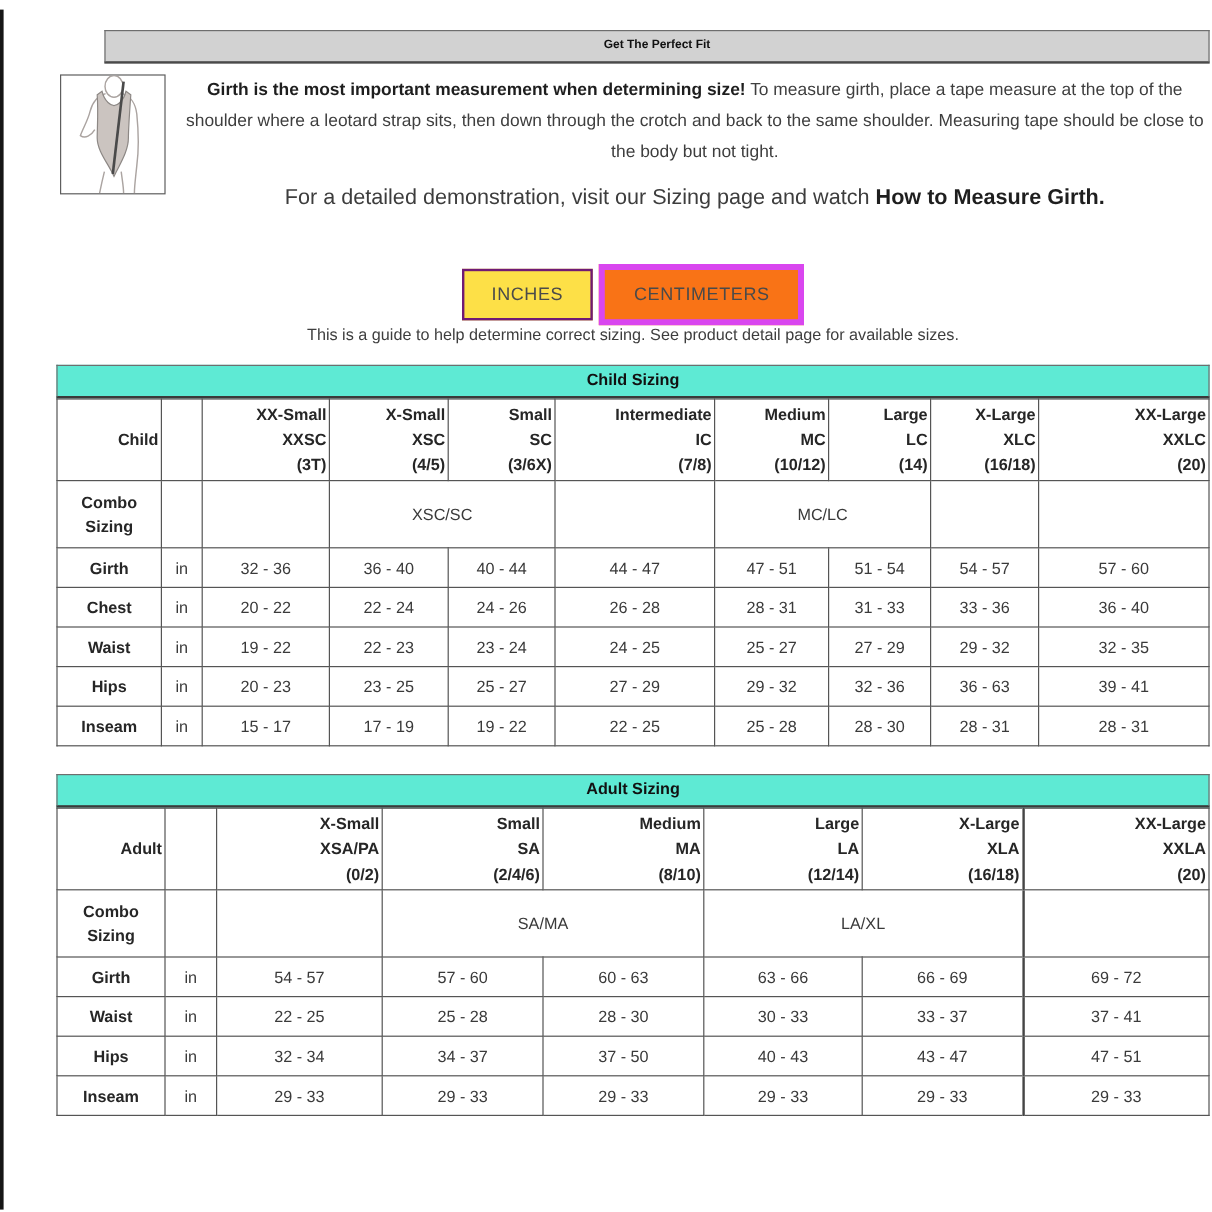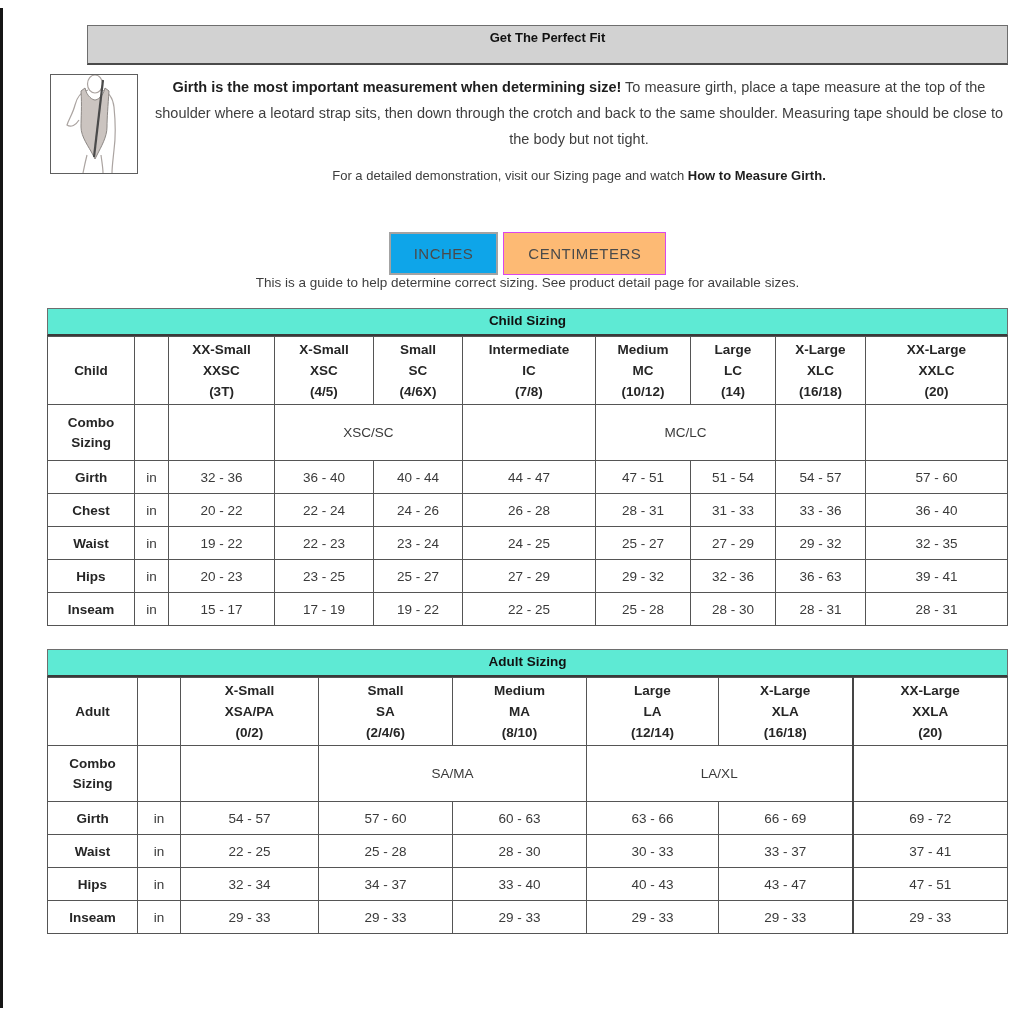--- a/index.html
+++ b/index.html
@@ -5,57 +5,57 @@
   * { box-sizing: border-box; margin: 0; padding: 0; }
   html, body { background: #ffffff; }
   body {
     width: 1010px; height: 1010px; position: relative; overflow: hidden;
     font-family: "Liberation Sans", sans-serif; color: #3d3d3d;
   }
   .edge-line { position: absolute; left: 0; top: 8px; width: 3px; height: 1000px; background: #161616; }
   .content { margin-left: 47px; width: 961px; }
 
   .title-bar {
-    margin-top: 25px; height: 40px; background: #d2d2d2;
+    margin-top: 25px; height: 28px; background: #d2d2d2;
     border: 1px solid #6e6e6e; border-bottom: 2px solid #4a4a4a;
     text-align: center; line-height: 24px;
-    font-weight: bold; font-size: 13px; color: #111; margin-left: 40px;
+    font-weight: bold; font-size: 10px; color: #111; margin-left: 40px;
   }
 
   .intro { margin-top: 9px; display: flex; }
   .figure-box { flex: 0 0 auto; width: 88px; height: 100px; border: 1px solid #5e5e5e; margin-left: 3px; background: #fff; }
   .intro-right { flex: 1; text-align: center; padding-left: 12px; }
   .intro-para { font-size: 14.5px; line-height: 26px; color: #3e3e3e; }
   .intro-para b, .demo-line b { color: #1e1e1e; }
-  .demo-line { margin-top: 11px; font-size: 13px; line-height: 26px; }
+  .demo-line { margin-top: 11px; font-size: 18px; line-height: 26px; }
 
   .toggle-row { margin-top: 43px; text-align: center; }
   button.unit-btn {
     font-family: "Liberation Sans", sans-serif; font-size: 15px; color: #4a4a4a;
     letter-spacing: 0.5px; cursor: pointer; vertical-align: middle;
   }
-  .unit-btn.selected { background: #0ea5e9; border: 2px solid #a3a3a3; padding: 11px 23px; }
-  .unit-btn.unselected { background: #fdba74; border: 1px solid #d946ef; padding: 12px 24px; margin-left: 5px; }
+  .unit-btn.selected { background: #fde047; border: 2px solid #701a75; padding: 11px 23px; }
+  .unit-btn.unselected { background: #f97316; border: 5px solid #d946ef; padding: 12px 24px; margin-left: 5px; }
 
   .guide-note { text-align: center; font-size: 13.5px; color: #3e3e3e; }
 
   .table-wrap { margin-top: 18px; }
   .table-wrap.adult { margin-top: 23px; border-radius: 13px; }
   .table-title {
     height: 28px; line-height: 24px; background: #5eead4;
     border: 1px solid #6e6e6e; border-bottom: 2px solid #3a3a3a;
     text-align: center; font-weight: bold; font-size: 13.5px; color: #111;
   }
   table.size-table { border-collapse: collapse; table-layout: fixed; width: 100%; }
   .size-table th, .size-table td {
     border: 1px solid #555; text-align: center; vertical-align: middle;
     font-size: 13.5px; color: #3a3a3a; padding: 2px; overflow: hidden;
   }
   .size-table th { font-weight: bold; color: #262626; }
-  .header-row th { height: 59px; }
+  .header-row th { height: 59px; text-align: right; }
   .header-row .col-head div { line-height: 21px; }
   .combo-row th, .combo-row td { height: 56px; font-weight: normal; }
   .combo-row .row-label { font-weight: bold; line-height: 20px; padding: 0 10px; }
   .data-row th, .data-row td { height: 33px; }
   .adult .size-table tr > *:last-child { border-left: 2px solid #454545; }
   svg .sketch { fill: none; stroke: #aba4a1; stroke-width: 1.2; }
 </style>
 </head>
 <body>
 
@@ -116,21 +116,21 @@
               <div>(3T)</div>
             </th>
             <th class="col-head">
               <div>X-Small</div>
               <div>XSC</div>
               <div>(4/5)</div>
             </th>
             <th class="col-head">
               <div>Small</div>
               <div>SC</div>
-              <div>(4/6X)</div>
+              <div>(3/6X)</div>
             </th>
             <th class="col-head">
               <div>Intermediate</div>
               <div>IC</div>
               <div>(7/8)</div>
             </th>
             <th class="col-head">
               <div>Medium</div>
               <div>MC</div>
               <div>(10/12)</div>
@@ -299,21 +299,21 @@
             <td class="value-cell">28 - 30</td>
             <td class="value-cell">30 - 33</td>
             <td class="value-cell">33 - 37</td>
             <td class="value-cell">37 - 41</td>
           </tr>
           <tr class="data-row">
             <th class="row-label">Hips</th>
             <td class="unit-col">in</td>
             <td class="value-cell">32 - 34</td>
             <td class="value-cell">34 - 37</td>
-            <td class="value-cell">33 - 40</td>
+            <td class="value-cell">37 - 50</td>
             <td class="value-cell">40 - 43</td>
             <td class="value-cell">43 - 47</td>
             <td class="value-cell">47 - 51</td>
           </tr>
           <tr class="data-row">
             <th class="row-label">Inseam</th>
             <td class="unit-col">in</td>
             <td class="value-cell">29 - 33</td>
             <td class="value-cell">29 - 33</td>
             <td class="value-cell">29 - 33</td>

